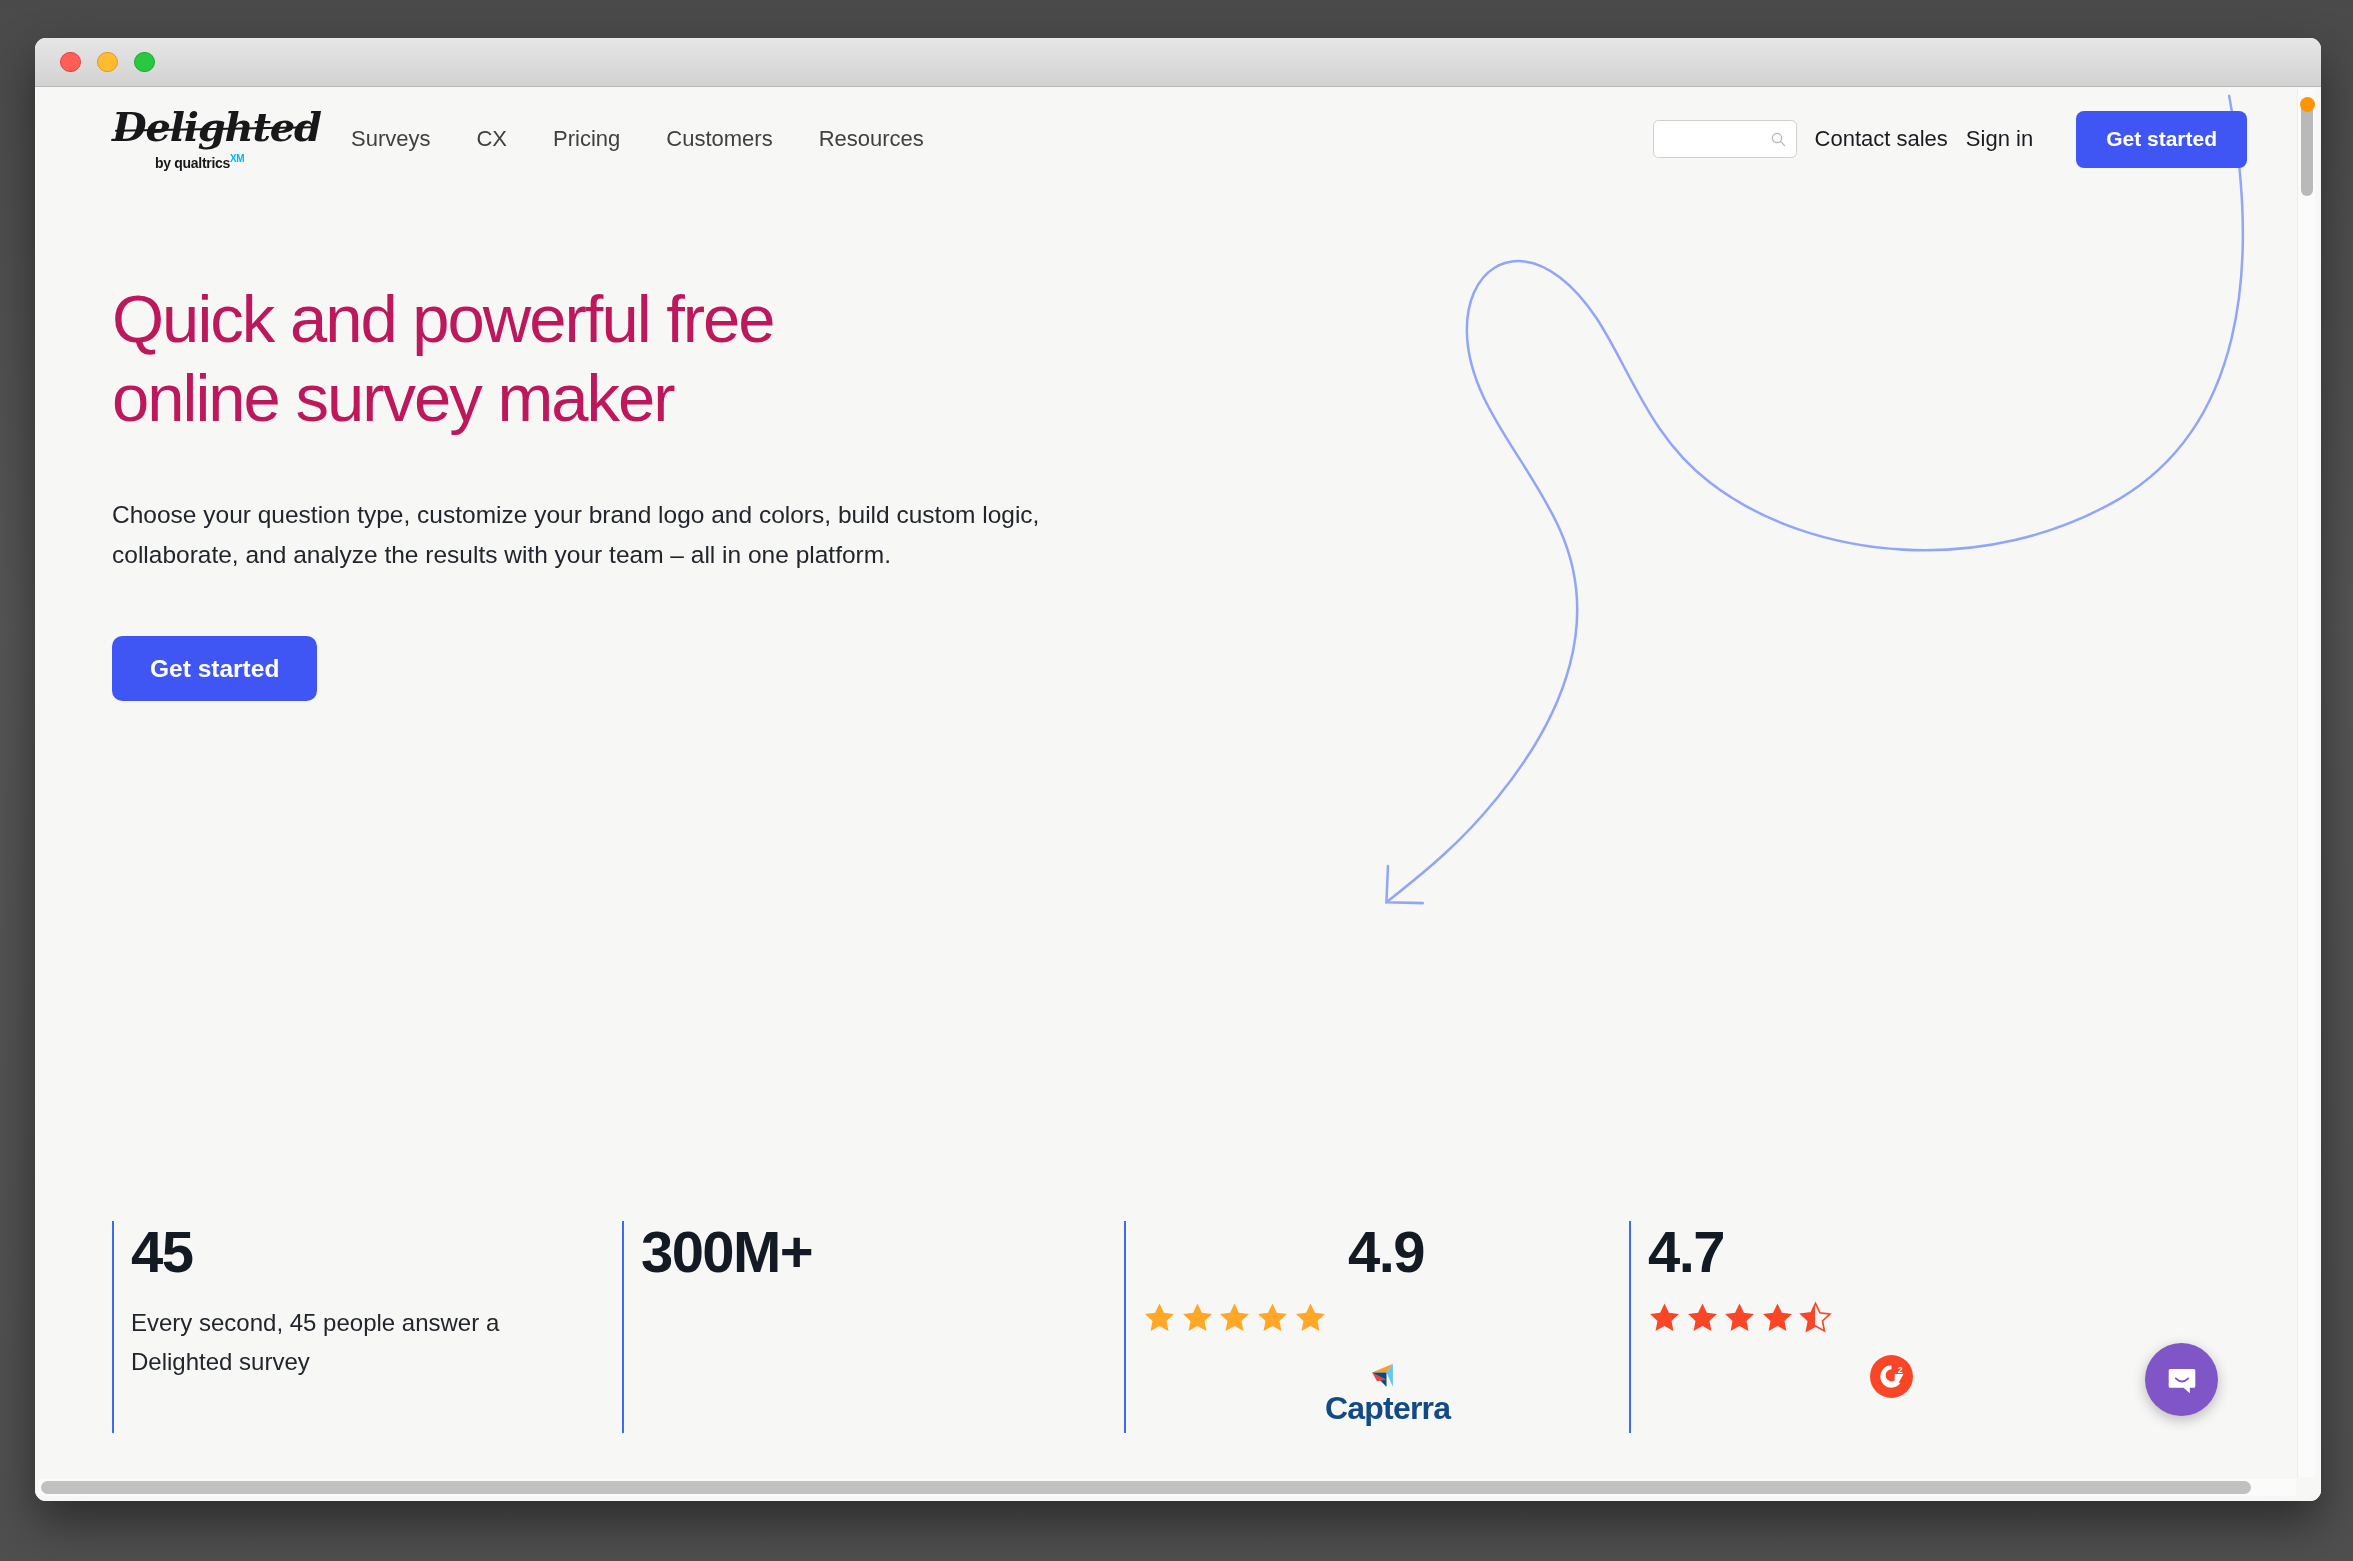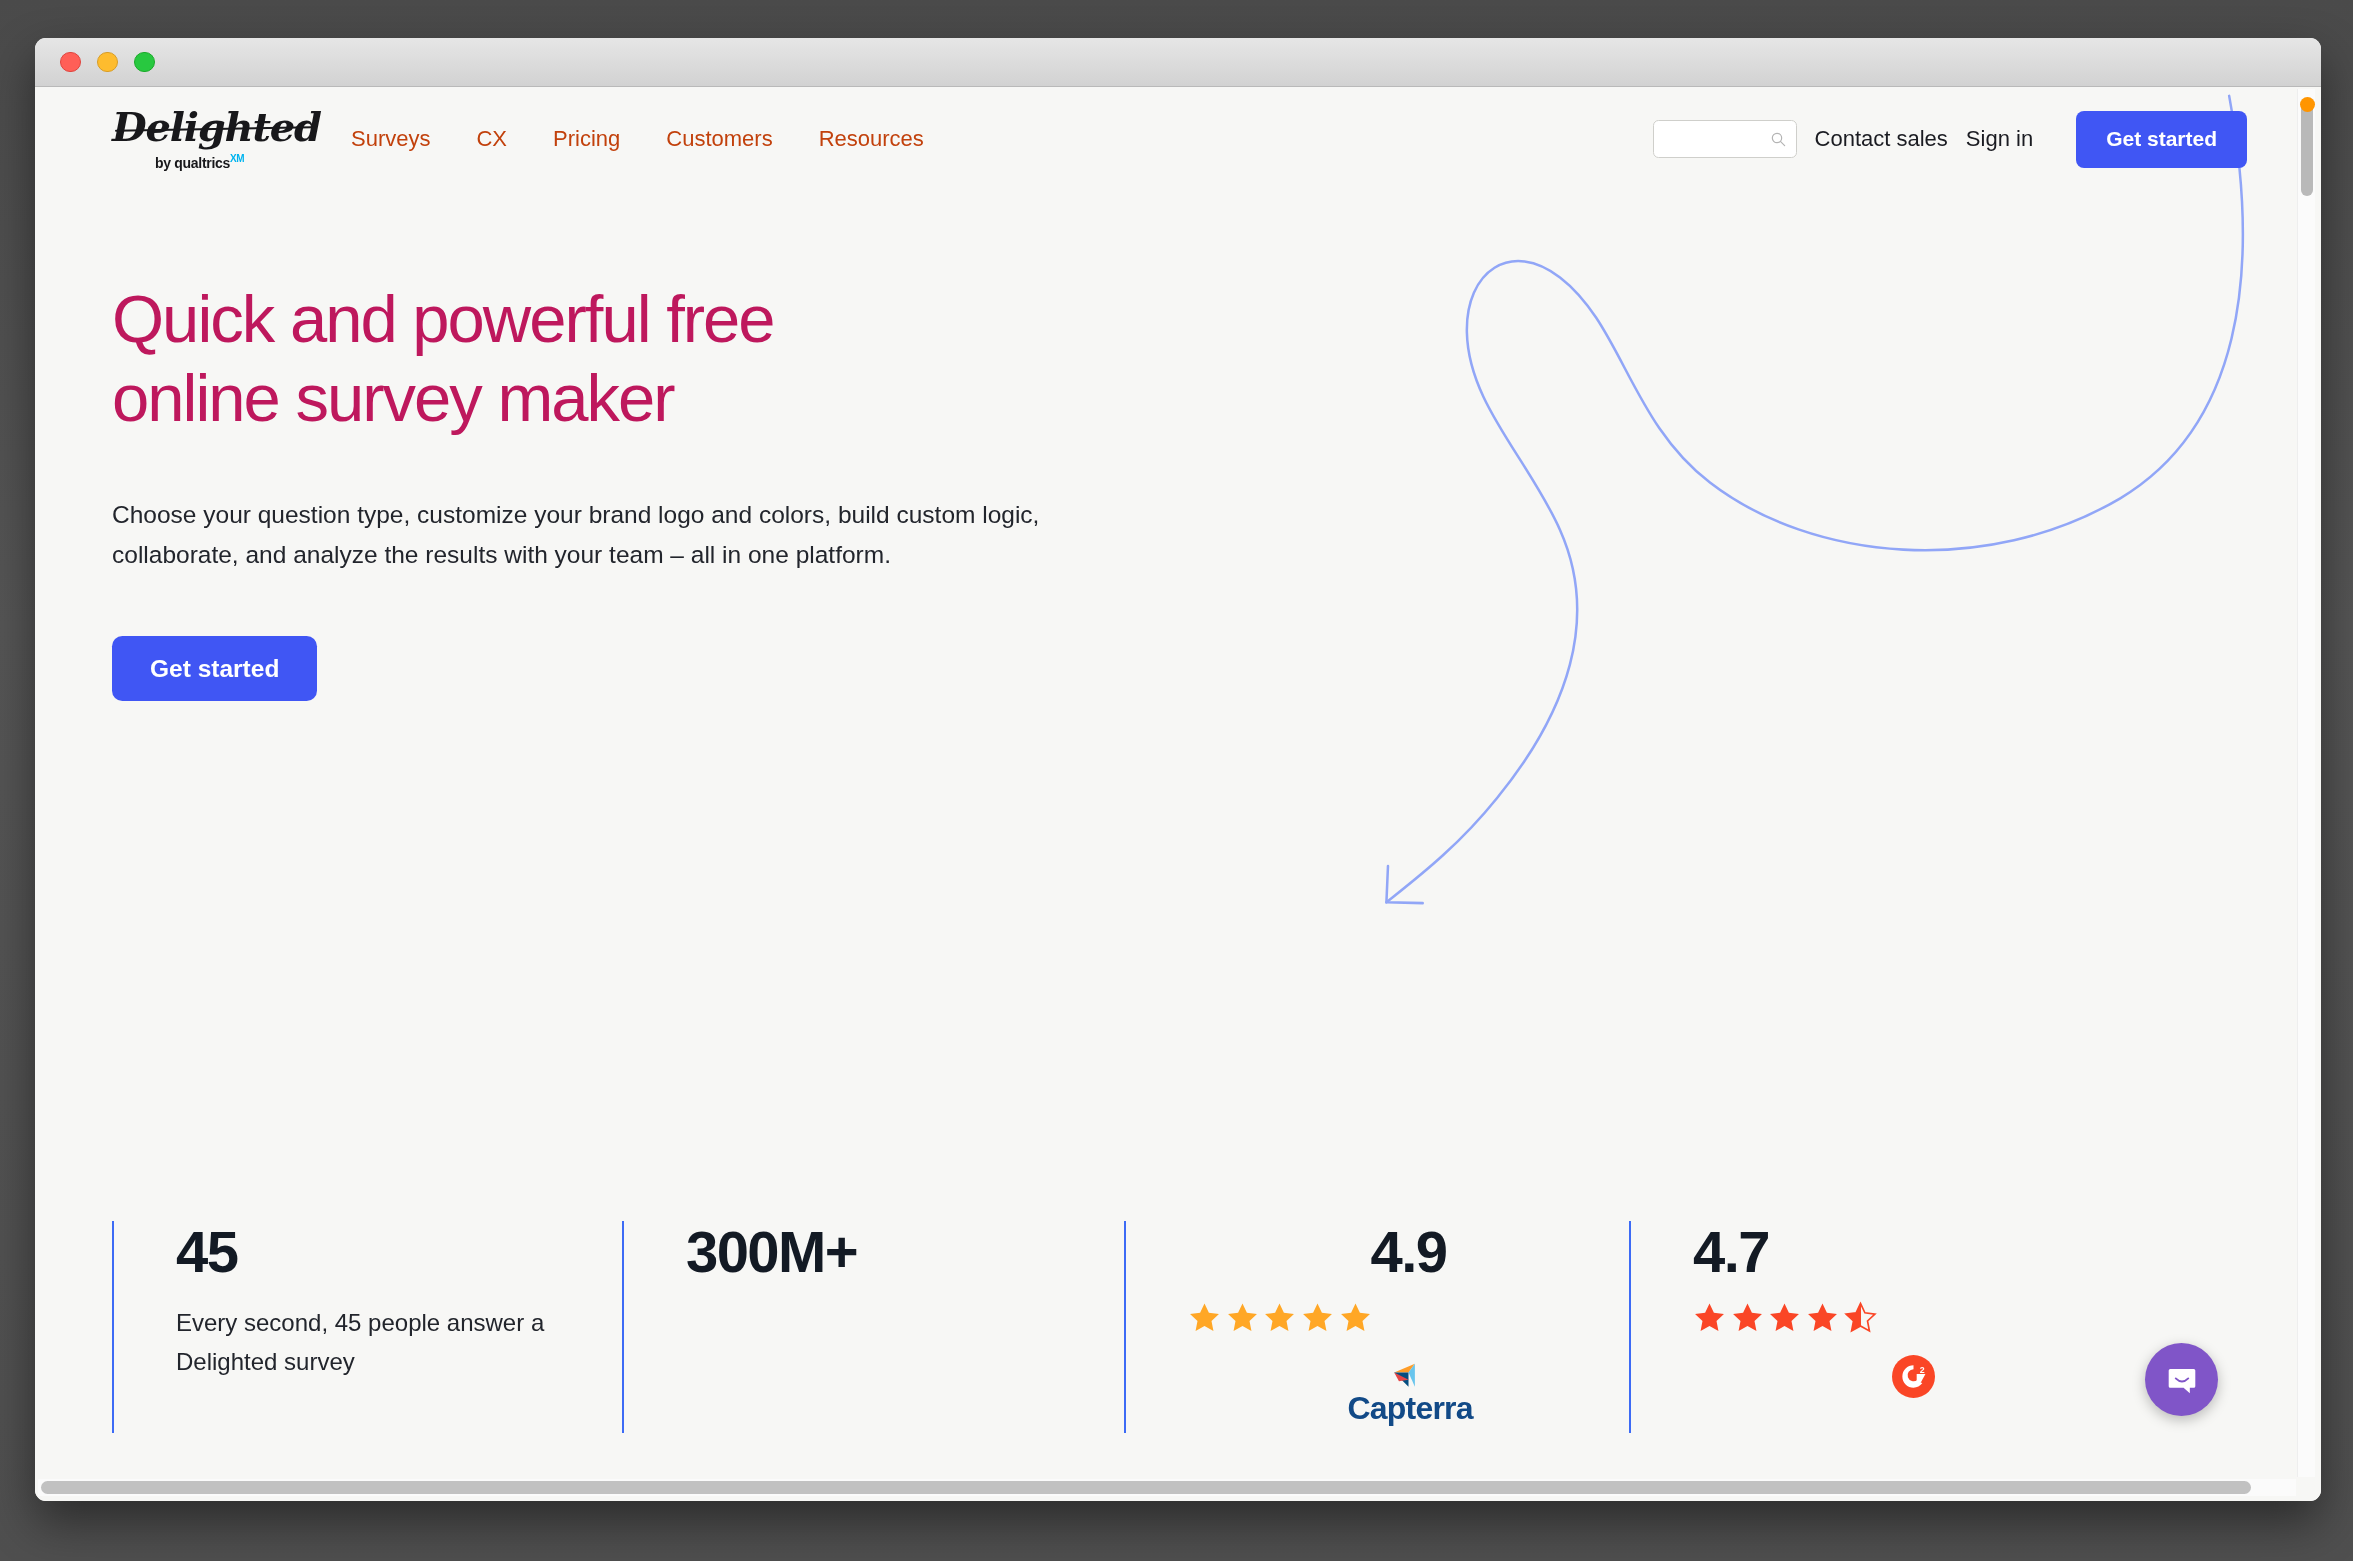--- a/index.html
+++ b/index.html
@@ -96,21 +96,21 @@
     font-weight: bold;
     color: #18181b;
     letter-spacing: -0.3px;
     white-space: nowrap;
   }
   .logo-sub .xm { color: #00b4ef; font-size: 10px; vertical-align: super; }
 
   .main-nav { display: flex; align-items: center; gap: 46px; margin-left: 32px; }
   .nav-link {
     font-size: 22px;
-    color: #c2410c;
+    color: #404040;
     white-space: nowrap;
     cursor: pointer;
     text-align: right;
   }
 
   .header-right { margin-left: auto; display: flex; align-items: center; gap: 0; }
   .search-box {
     position: relative;
     width: 144px; height: 38px;
     background: #ffffff;
@@ -197,21 +197,21 @@
   
   .stats {
     position: absolute;
     left: 77px; right: 47px; bottom: 46px;
     display: flex;
     z-index: 4;
   }
   .stat {
     flex: 0 0 auto;
     border-left: 2.4px solid #3d6bf5;
-    padding-left: 62px;
+    padding-left: 17px;
     min-height: 212px;
     margin-top: 29px;
   }
   .stat:nth-child(1) { width: 510px; }
   .stat:nth-child(2) { width: 502px; }
   .stat:nth-child(3) { width: 505px; text-align: center; }
   .stat:nth-child(4) { width: 505px; }
 
   .stat-value {
     font-size: 58px;

